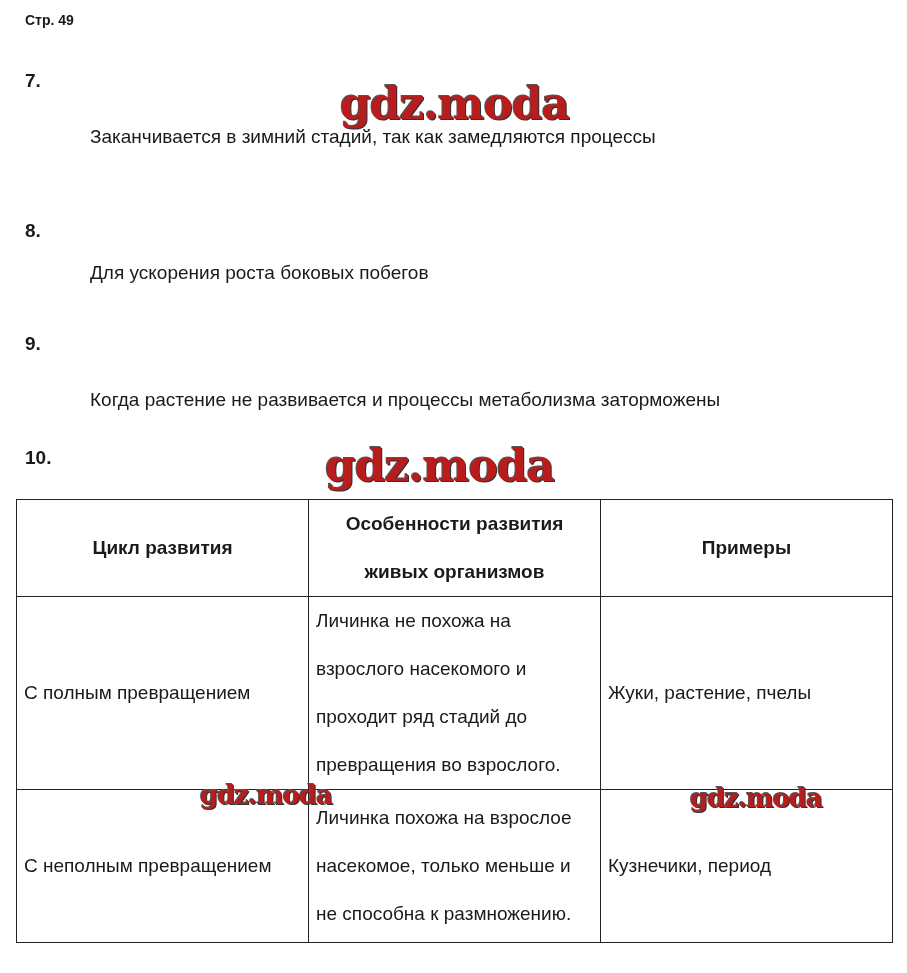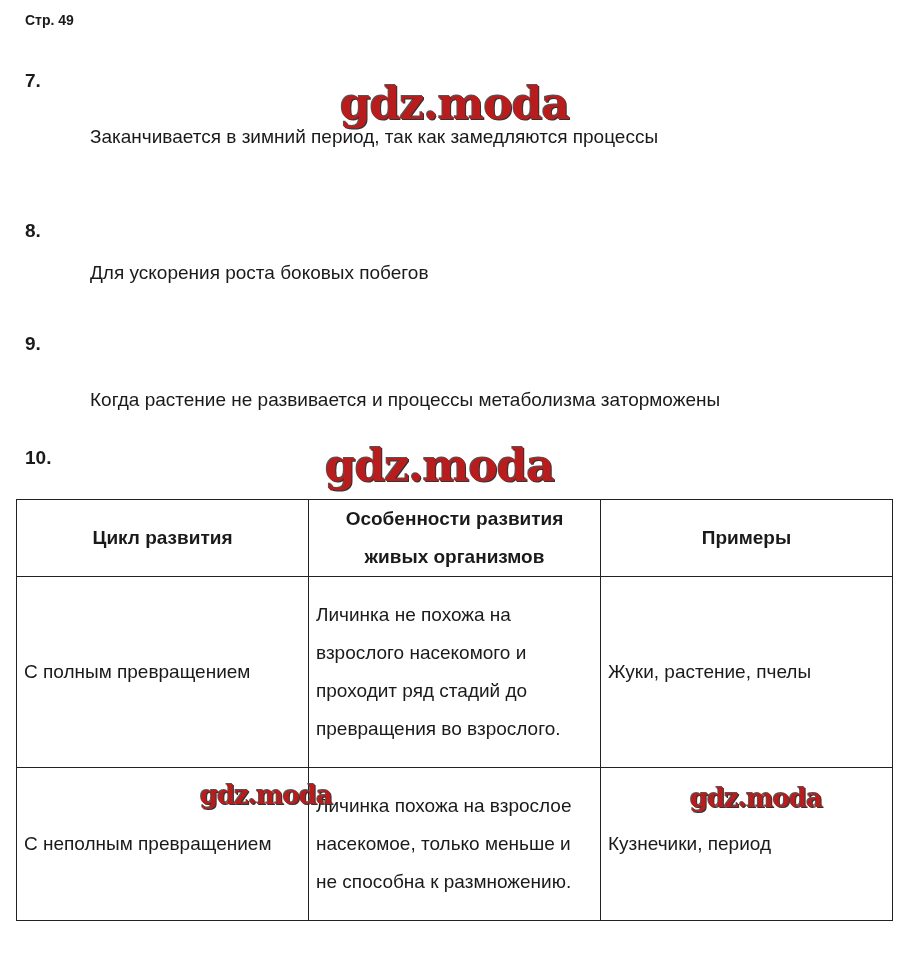--- a/index.html
+++ b/index.html
@@ -18,37 +18,37 @@
       white-space: nowrap; pointer-events: none;
     }
     .wm-big { font-size: 44px; }
     .wm-small { font-size: 26px; }
     table.dev {
       position: absolute; left: 16px; top: 499px; width: 877px;
       border-collapse: collapse; font-size: 19px;
     }
     table.dev td, table.dev th {
       border: 1.5px solid #222; vertical-align: middle; padding: 0 7px;
-      line-height: 38px;
+      line-height: 48px;
     }
     table.dev th { font-weight: bold; text-align: center; height: 76px; }
     .c1 { width: 275px; }
     .c2 { width: 275px; }
     .c3 { width: 275px; margin-left: 46px; }
     .row1 td { height: 190px; }
     .row2 td { height: 152px; }
   </style>
 </head>
 <body>
 
 <div class="abs page-label">Стр. 49</div>
 
 <div class="abs qnum" style="top:70px">7.</div>
 <div class="abs answer" style="top:118px">
-  <div>Заканчивается в зимний период, так как замедляются процессы</div>
+  <div>Заканчивается в зимний стадий, так как замедляются процессы</div>
 </div>
 
 <div class="abs qnum" style="top:220px">8.</div>
 <div class="abs answer" style="top:254px">
   <div>Для ускорения роста боковых побегов</div>
 </div>
 
 <div class="abs qnum" style="top:333px">9.</div>
 <div class="abs answer" style="top:381px">
   <div>Когда растение не развивается и процессы метаболизма заторможены</div>

